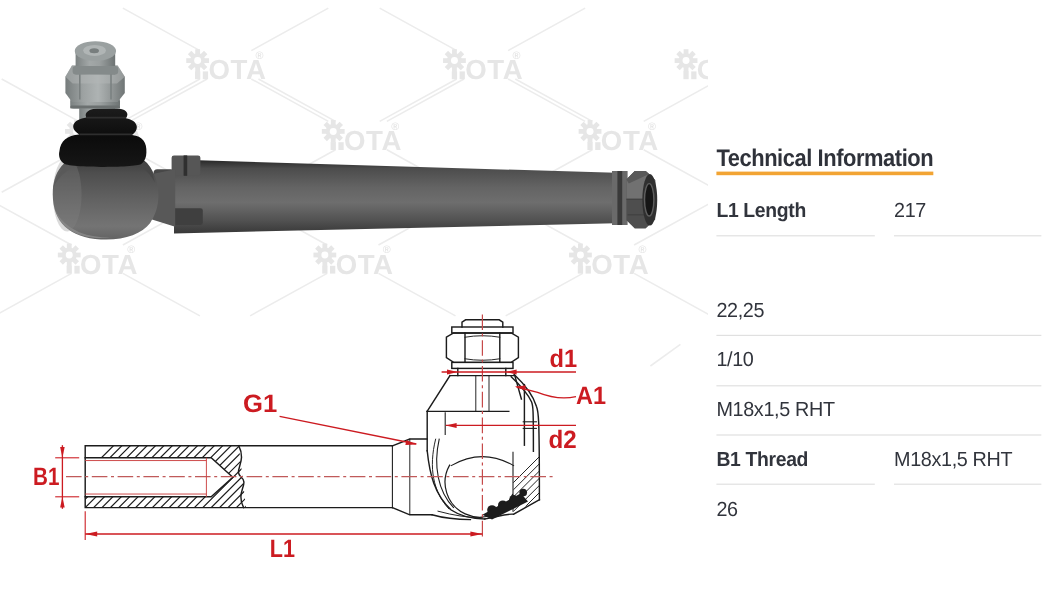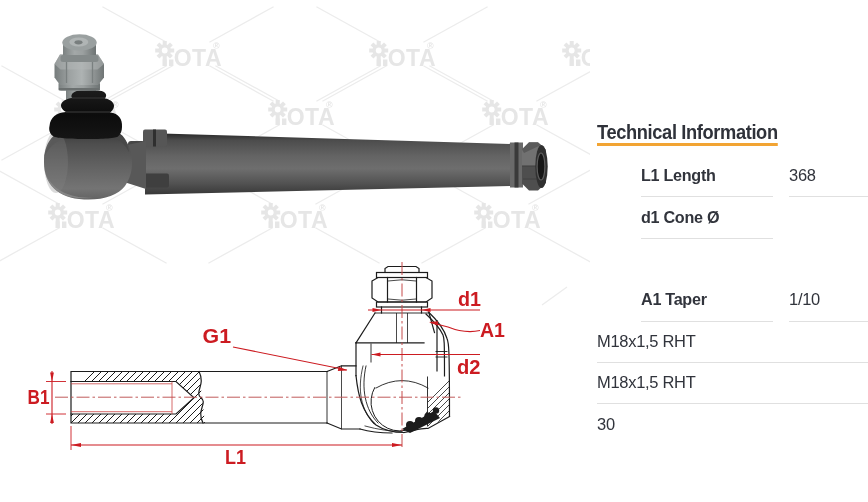--- a/index.html
+++ b/index.html
@@ -4,21 +4,21 @@
 <style>
 html,body{margin:0;padding:0;background:#fff;}
 body{width:868px;height:502px;position:relative;overflow:hidden;
   font-family:"Liberation Sans",sans-serif;}
 #left{position:absolute;left:0;top:0;}
 #title{position:absolute;left:597px;top:122.4px;font-size:20px;font-weight:bold;
   color:#2f323a;letter-spacing:-0.4px;padding-bottom:1px;
   border-bottom:3px solid #f2a433;line-height:1;transform:scaleX(0.913);transform-origin:left top;}
 #tbl{position:absolute;left:597px;top:156px;width:271px;}
 .row{display:flex;height:41.4px;}
-.row .c1{width:132px;margin-right:16px;font-weight:bold;margin-left:44px;}
+.row .c1{width:132px;margin-right:16px;font-weight:bold;}
 .row .c2{flex:1;}
 .row .c1,.row .c2{display:flex;align-items:center;font-size:17px;
   color:#31343c;letter-spacing:-0.3px;border-bottom:1px solid #e0e0e0;}
 .row .c1 span,.row .c2 span{display:inline-block;transform-origin:left center;}
 .row .c1 span{transform:scaleX(0.95);}
 .row .c2 span{transform:scaleX(0.97);}
 .row:last-child .c1,.row:last-child .c2{border-bottom:none;}
 </style>
 </head>
 <body>
@@ -288,46 +288,46 @@
 </g>
 </svg>
 
 <div id="title">Technical Information</div>
 <div id="tbl">
   <div class="row">
       <div class="c1">
         <span>L1 Length</span>
       </div>
       <div class="c2">
-        <span>368</span>
+        <span>217</span>
+      </div>
+    </div>
+  <div class="row">
+    </div>
+  <div class="row">
+      <div class="c2">
+        <span>22,25</span>
+      </div>
+    </div>
+  <div class="row">
+      <div class="c2">
+        <span>1/10</span>
+      </div>
+    </div>
+  <div class="row">
+      <div class="c2">
+        <span>M18x1,5 RHT</span>
       </div>
     </div>
   <div class="row">
       <div class="c1">
-        <span>d1 Cone Ø</span>
-      </div>
-    </div>
-  <div class="row">
-    </div>
-  <div class="row">
-      <div class="c1">
-        <span>A1 Taper</span>
-      </div>
-      <div class="c2">
-        <span>1/10</span>
-      </div>
-    </div>
-  <div class="row">
+        <span>B1 Thread</span>
+      </div>
       <div class="c2">
         <span>M18x1,5 RHT</span>
       </div>
     </div>
   <div class="row">
       <div class="c2">
-        <span>M18x1,5 RHT</span>
-      </div>
-    </div>
-  <div class="row">
-      <div class="c2">
-        <span>30</span>
+        <span>26</span>
       </div>
     </div>
 </div>
 
 </body></html>

